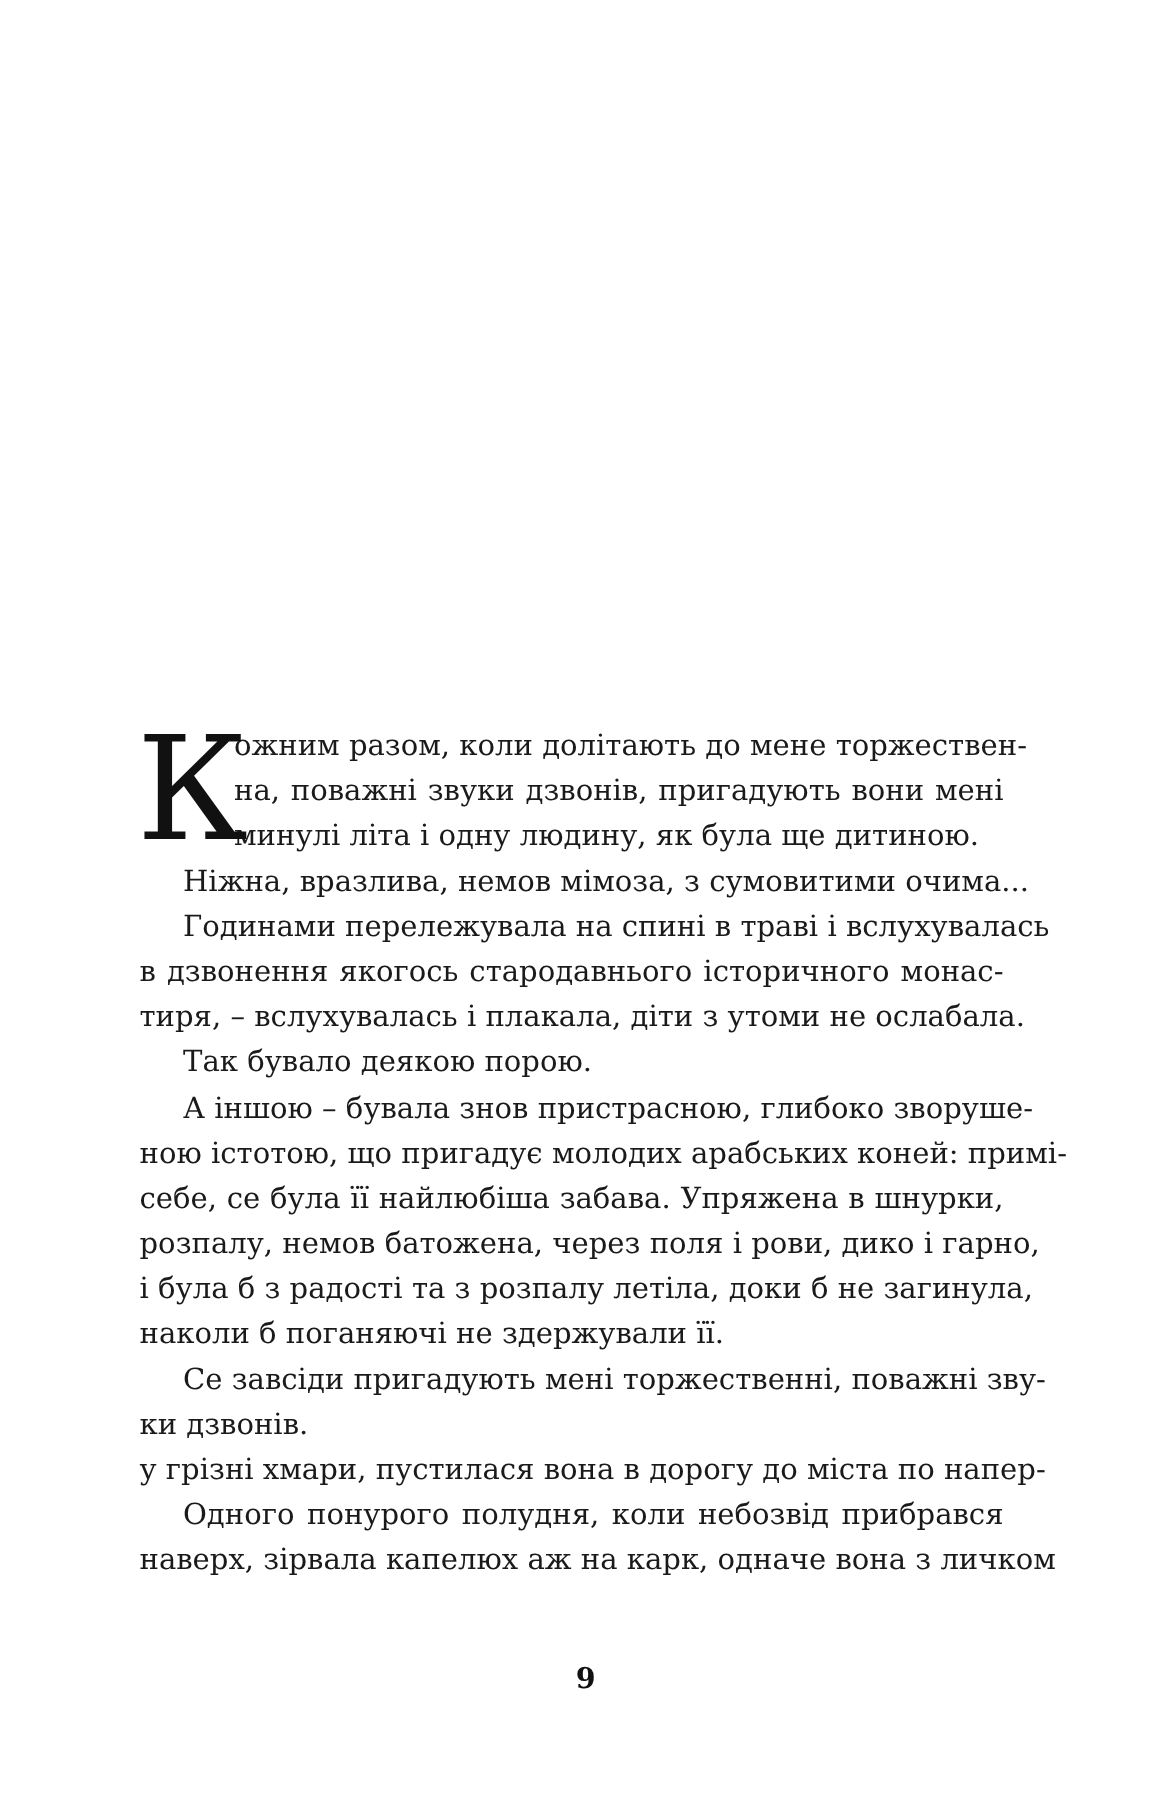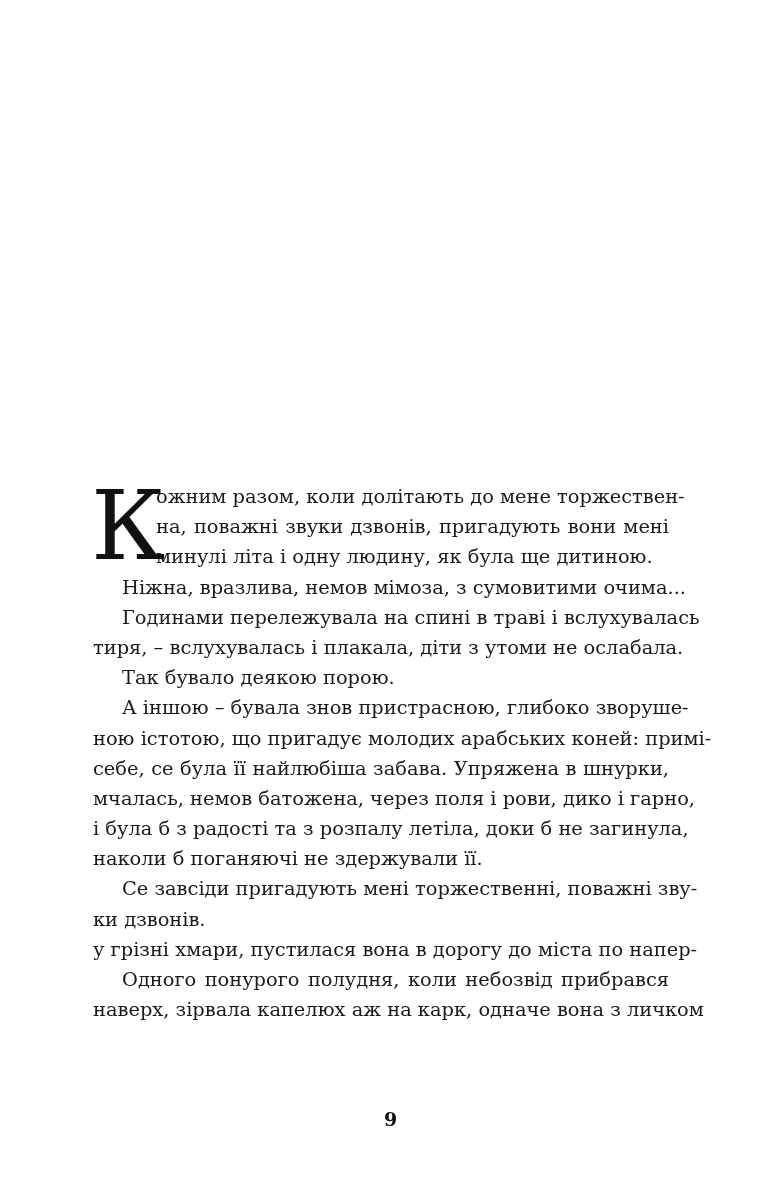--- a/index.html
+++ b/index.html
@@ -75,28 +75,29 @@
   <div class="text-block">
     <span class="dropcap">К</span>
 
     <span class="line cap">ожним разом, коли долітають до мене торжествен-</span>
     <span class="line cap">на, поважні звуки дзвонів, пригадують вони мені</span>
     <span class="line cap last">минулі літа і одну людину, як була ще дитиною.</span>
 
     <span class="line indent last">Ніжна, вразлива, немов мімоза, з сумовитими очима...</span>
 
     <span class="line indent">Годинами перележувала на спині в траві і вслухувалась</span>
+    <span class="line">в дзвонення якогось стародавнього історичного монас-</span>
     <span class="line last">тиря, – вслухувалась і плакала, діти з утоми не ослабала.</span>
 
     <span class="line indent last">Так бувало деякою порою.</span>
 
     <span class="line indent">А іншою – бувала знов пристрасною, глибоко зворуше-</span>
     <span class="line">ною істотою, що пригадує молодих арабських коней: примі-</span>
     <span class="line">себе, се була її найлюбіша забава. Упряжена в шнурки,</span>
-    <span class="line">мчалась, немов батожена, через поля і рови, дико і гарно,</span>
+    <span class="line">розпалу, немов батожена, через поля і рови, дико і гарно,</span>
     <span class="line">і була б з радості та з розпалу летіла, доки б не загинула,</span>
     <span class="line last">наколи б поганяючі не здержували її.</span>
 
     <span class="line indent">Се завсіди пригадують мені торжественні, поважні зву-</span>
     <span class="line last">ки дзвонів.</span>
 
     <span class="line">у грізні хмари, пустилася вона в дорогу до міста по напер-</span>
     <span class="line indent">Одного понурого полудня, коли небозвід прибрався</span>
     <span class="line">наверх, зірвала капелюх аж на карк, одначе вона з личком</span>
   </div>

